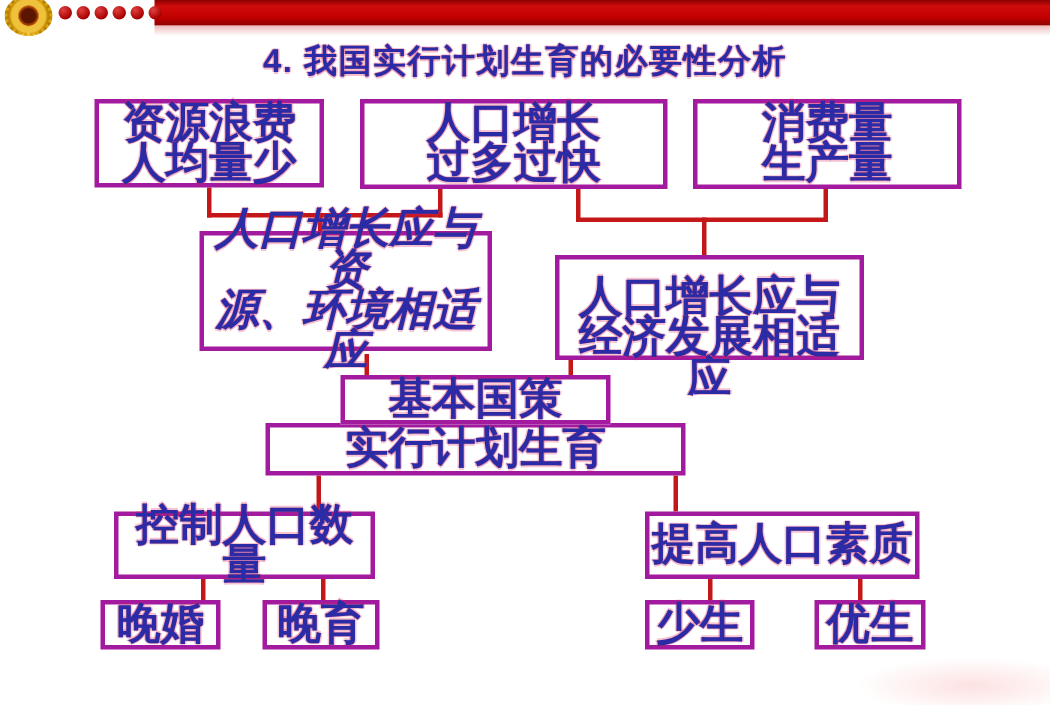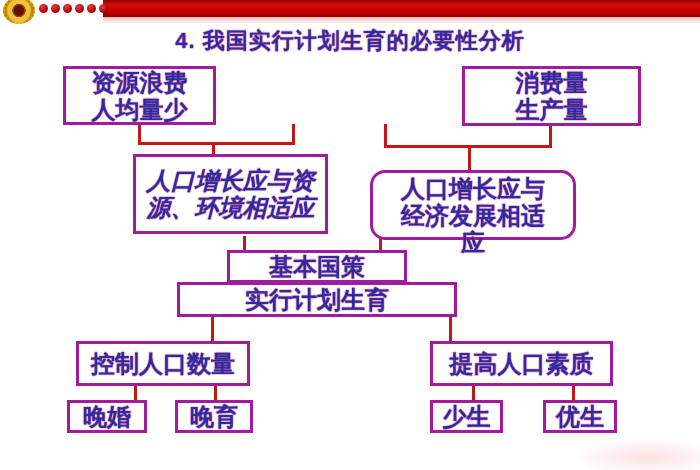--- a/index.html
+++ b/index.html
@@ -35,26 +35,26 @@
   .title{
     position:absolute;left:0;top:26px;width:700px;text-align:center;
     font-size:22px;font-weight:bold;color:var(--text);letter-spacing:1px;
     text-shadow:1px 0 0 rgba(220,40,90,.30),-1px 0 0 rgba(220,40,90,.30),
                 0 1px 0 rgba(220,40,90,.30),0 -1px 0 rgba(220,40,90,.30);
   }
   
   .node{
     position:absolute;box-sizing:border-box;border:3px solid var(--box-border);
     background:#fff;display:flex;align-items:center;justify-content:center;
-    font-size:24px;font-weight:bold;color:var(--text);line-height:27px;
+    font-size:29px;font-weight:bold;color:var(--text);line-height:27px;
     text-align:center;white-space:pre-line;overflow:visible;
     text-shadow:1px 0 0 rgba(220,40,90,.28),-1px 0 0 rgba(220,40,90,.28),
                 0 1px 0 rgba(220,40,90,.28),0 -1px 0 rgba(220,40,90,.28);
   }
-  .node-overflow{align-items:flex-start;padding-top:2px;border-radius:15px;}
+  .node-overflow{align-items:flex-start;padding-top:12px;}
   .n-b1{left:63px;top:66px;width:153px;height:59px;}
   .n-b2{left:240px;top:66px;width:205px;height:60px;}
   .n-b3{left:462px;top:66px;width:179px;height:60px;}
   .n-b4{left:133px;top:154px;width:195px;height:80px;font-style:italic;}
   .n-b5{left:370px;top:170px;width:206px;height:70px;}
   .n-b6{left:227px;top:250px;width:180px;height:33px;}
   .n-b7{left:177px;top:282px;width:280px;height:35px;}
   .n-b8{left:76px;top:341px;width:174px;height:45px;}
   .n-b9{left:430px;top:341px;width:183px;height:45px;}
   .n-b10{left:67px;top:400px;width:80px;height:33px;}
@@ -117,20 +117,22 @@
   <div class="vline v8"></div>
   <div class="vline v9"></div>
   <div class="vline v10"></div>
   <div class="vline v11"></div>
   <div class="vline v12"></div>
   <div class="vline v13"></div>
   <div class="vline v14"></div>
 
   <div class="node n-b1">资源浪费
 人均量少</div>
+  <div class="node n-b2">人口增长
+过多过快</div>
   <div class="node n-b3">消费量
 生产量</div>
   <div class="node n-b4">人口增长应与资
 源、环境相适应</div>
   <div class="node n-b5 node-overflow">人口增长应与
 经济发展相适
 应</div>
   <div class="node n-b7">实行计划生育</div>
   <div class="node n-b6">基本国策</div>
   <div class="node n-b8">控制人口数量</div>

